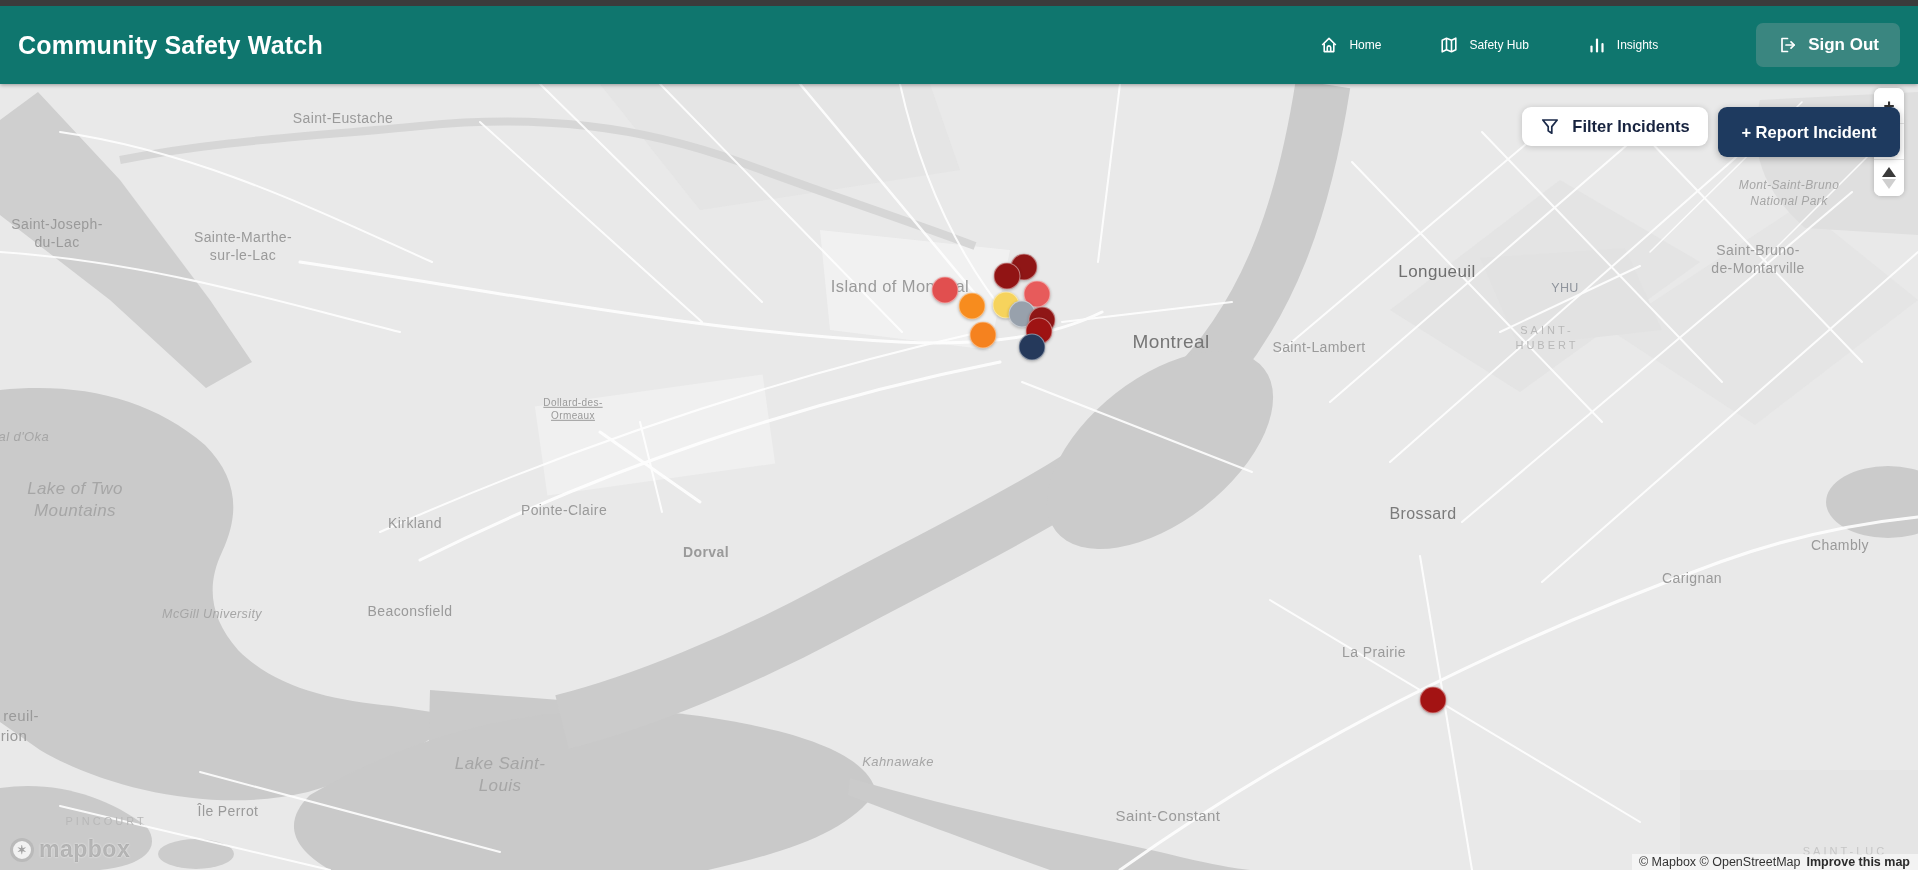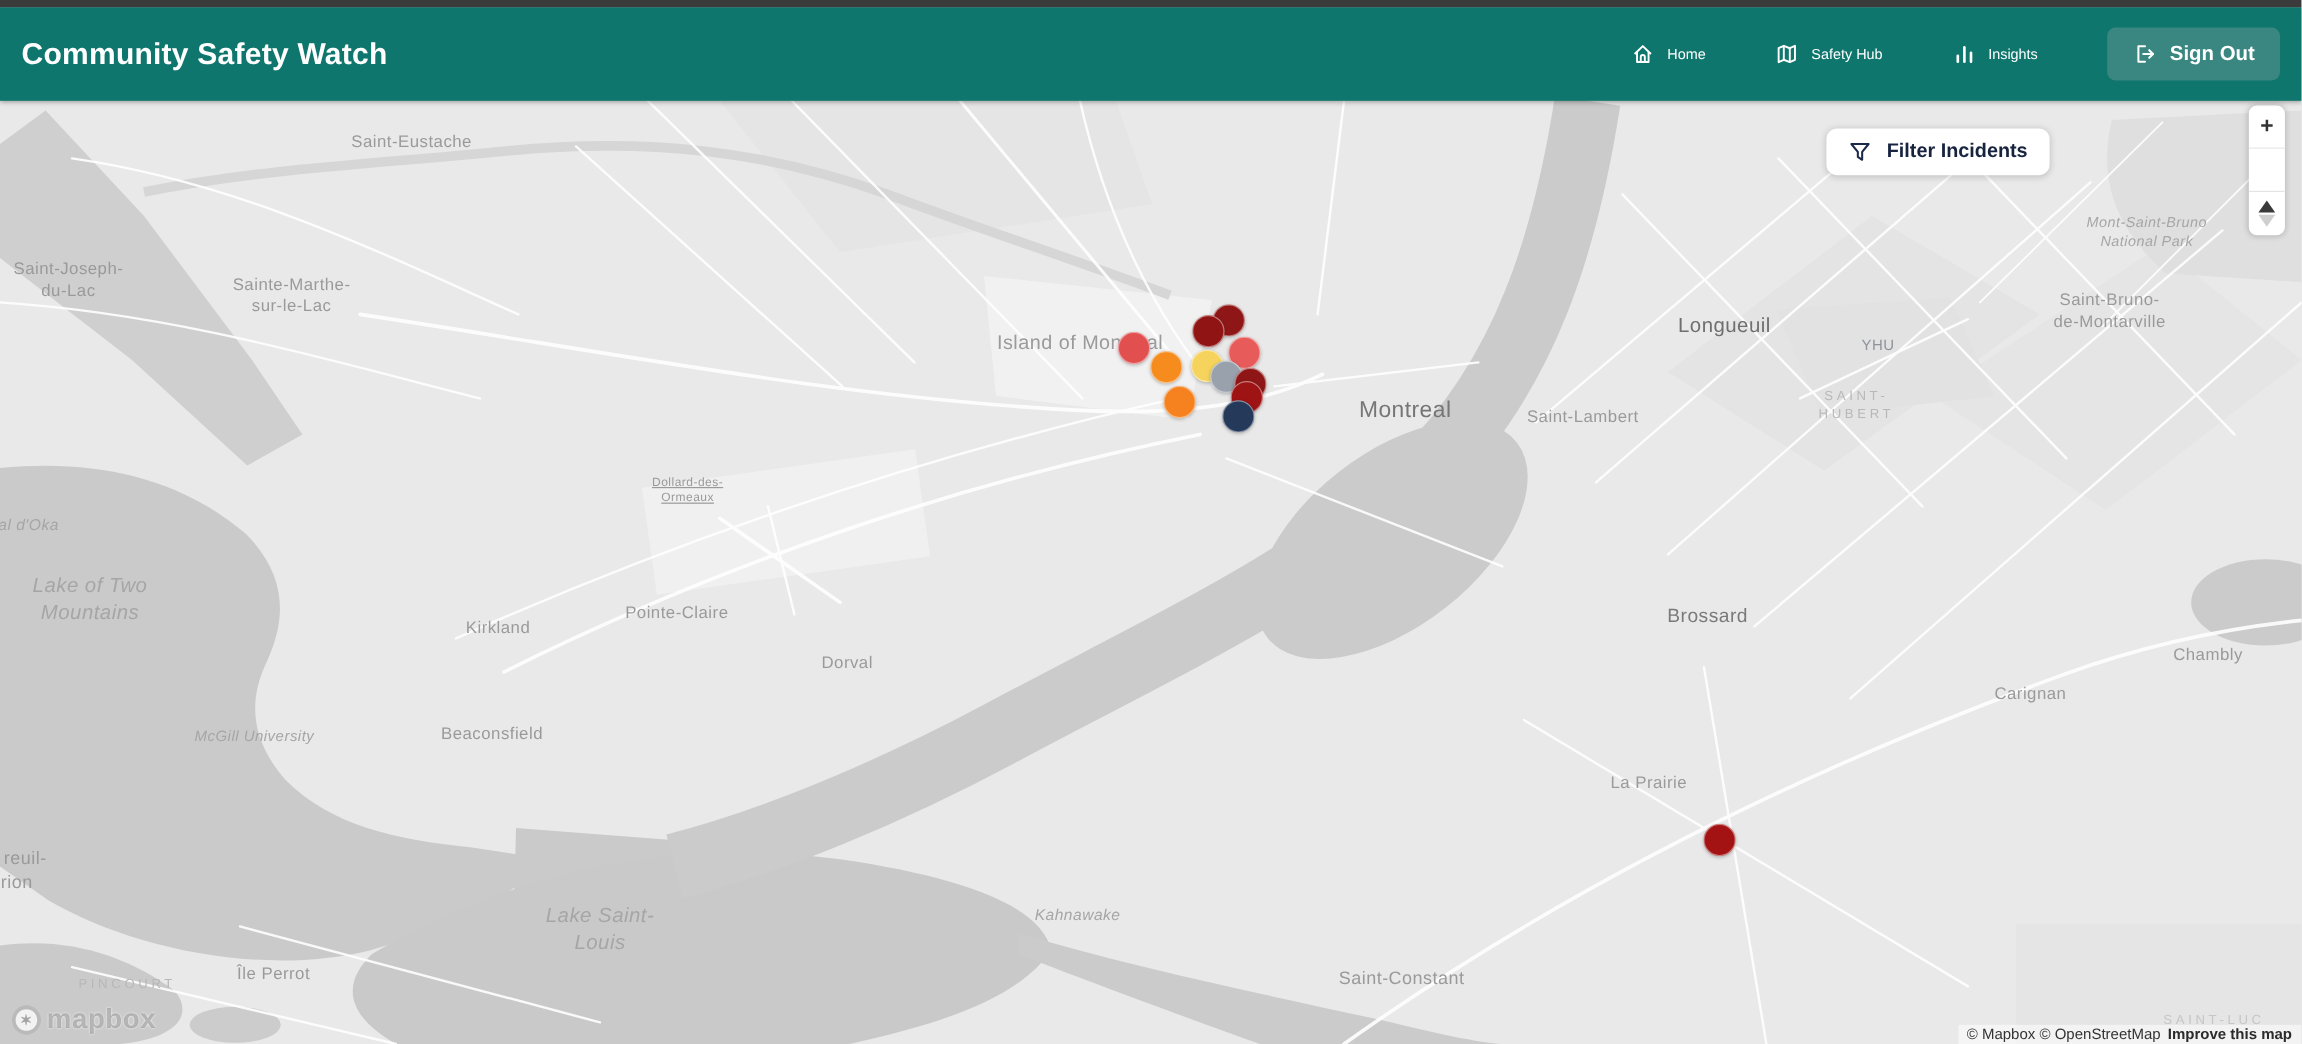--- a/index.html
+++ b/index.html
@@ -11,21 +11,21 @@
   header { position:absolute; top:6px; left:0; width:1918px; height:78px; background:#0f766e;
            z-index:30; display:flex; align-items:center; justify-content:space-between; padding:0 18px;
            box-shadow:0 1px 4px rgba(0,0,0,.35); }
   .app-title { color:#fff; font-size:25px; font-weight:bold; letter-spacing:.2px; }
   nav { display:flex; align-items:center; gap:58px; }
   .nav-item { display:flex; align-items:center; gap:10px; color:#fff; font-size:12px; font-weight:400;
               cursor:pointer; text-decoration:none; }
   .nav-icon { display:flex; align-items:center; }
   .signout-btn { display:flex; align-items:center; gap:11px; background:#3a8680; color:#fff; font-size:17px;
                  font-weight:700; border:none; border-radius:7px; padding:12px 21px; cursor:pointer;
-                 font-family:inherit; }
+                 font-family:inherit;margin-left:40px; }
 
   .map { position:absolute; inset:0; z-index:1; }
   .map-bg { position:absolute; left:0; top:0; width:1918px; height:870px; }
 
   .labels-layer { position:absolute; inset:0; z-index:2; pointer-events:none; }
   .map-label { position:absolute; transform:translate(-50%,-50%); color:#9a9a9a; white-space:pre;
                text-align:center; line-height:1.32; letter-spacing:.4px; }
   .map-label.italic { font-style:italic; color:#a6a6a6; }
   .map-label.spaced { letter-spacing:3px; color:#b8b8b8; }
 
@@ -159,21 +159,21 @@
       <div class="map-label italic" style="left: 75px; top: 500px; font-size: 17px;">Lake of Two
 Mountains</div>
 
       <div class="map-label" style="left: 573px; top: 409px; font-size: 10px; text-decoration: underline;">Dollard-des-
 Ormeaux</div>
 
       <div class="map-label" style="left: 415px; top: 523px; font-size: 14px;">Kirkland</div>
 
       <div class="map-label" style="left: 564px; top: 510px; font-size: 14px;">Pointe-Claire</div>
 
-      <div class="map-label" style="left: 706px; top: 552px; font-size: 14px;">Dorval</div>
+      <div class="map-label" style="left: 706px; top: 552px; font-size: 14px; font-weight: bold;">Dorval</div>
 
       <div class="map-label italic" style="left: 212px; top: 614px; font-size: 12.5px;">McGill University</div>
 
       <div class="map-label" style="left: 410px; top: 611px; font-size: 14px;">Beaconsfield</div>
 
       <div class="map-label" style="left: 1423px; top: 514px; font-size: 16px; color: rgb(122, 122, 122);">Brossard</div>
 
       <div class="map-label" style="left: 1840px; top: 545px; font-size: 14px;">Chambly</div>
 
       <div class="map-label" style="left: 1692px; top: 578px; font-size: 14px;">Carignan</div>
@@ -236,20 +236,21 @@
 
   <button class="filter-btn">
     <span class="nav-icon">
       <svg width="20" height="20" viewBox="0 0 20 20">
           <path d="M2.8 3 H17.2 L11.8 9.6 V16.2 L8.2 13.8 V9.6 Z" stroke="#1b2a4a" stroke-width="1.7" fill="none" stroke-linejoin="round"></path>
         </svg>
     </span>
     <span>Filter Incidents</span>
   </button>
 
+  <button class="report-btn">+ Report Incident</button>
 
   <div class="mapbox-logo">
     <span class="logo-circle">✶</span>
     <span>mapbox</span>
   </div>
 
   <div class="attribution">
     <span>© Mapbox © OpenStreetMap</span>
     <a>Improve this map</a>
   </div>

